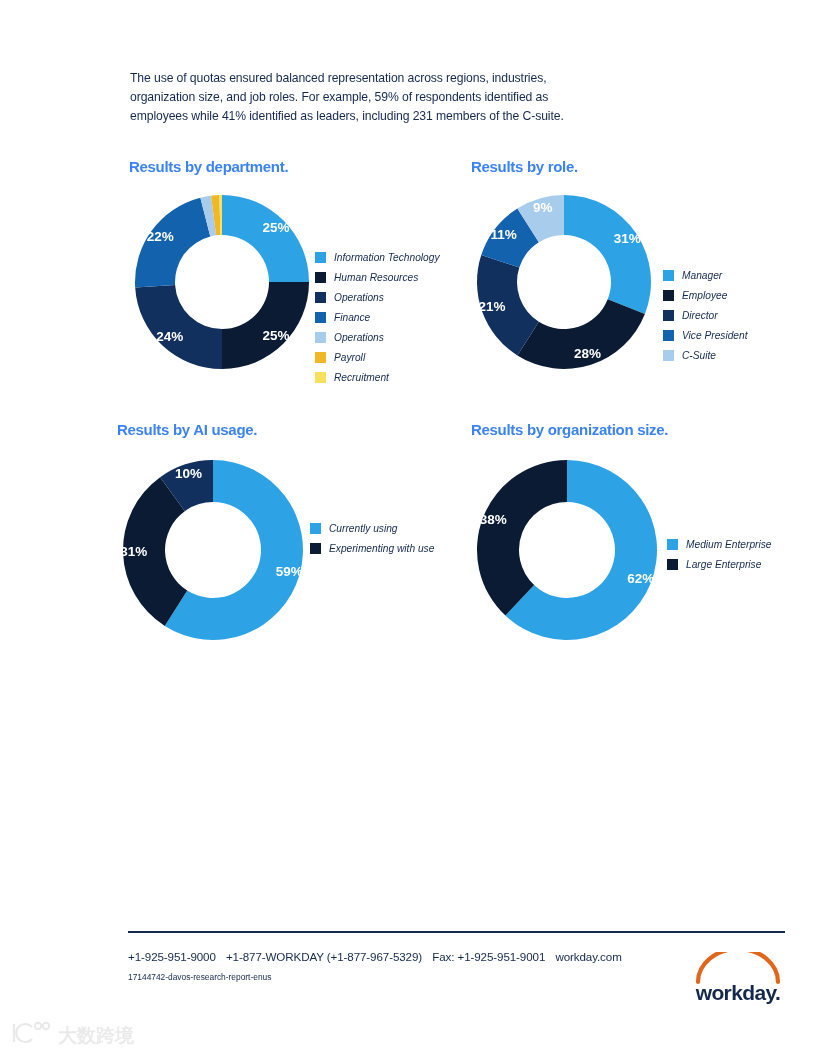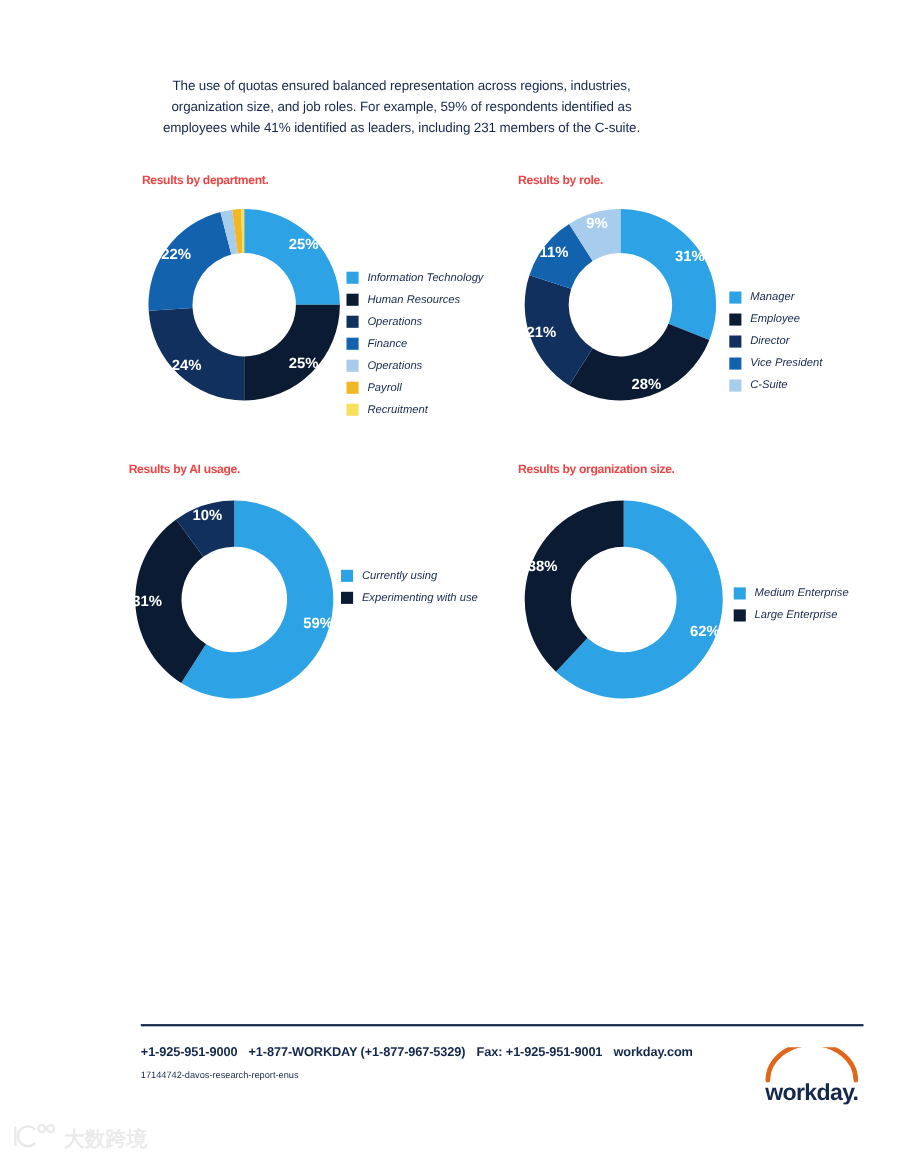--- a/index.html
+++ b/index.html
@@ -23,31 +23,30 @@
   
   .intro {
     position: absolute;
     left: 130px;
     top: 57px;
     width: 470px;
     font-size: 12.2px;
     line-height: 19px;
     color: #15294d;
     letter-spacing: -0.1px;
-    text-align: center;
   }
 
   
   .chart-block {
     position: absolute;
   }
   .chart-title {
-    font-size: 11px;
+    font-size: 15px;
     font-weight: bold;
-    color: #ef4444;
+    color: #3b82f6;
     letter-spacing: -0.3px;
     margin: 0;
     white-space: nowrap;
   }
   .chart-body {
     position: relative;
   }
   .donut-wrap {
     position: absolute;
     left: 0;
@@ -97,21 +96,21 @@
     background: #15294d;
   }
   .footer {
     position: absolute;
     left: 128px;
     top: 950px;
     width: 530px;
   }
   .footer-contact {
     font-size: 11.6px;
-    font-weight: bold;
+    font-weight: normal;
     color: #15294d;
     letter-spacing: -0.1px;
     margin-bottom: 1px;
   }
   .footer-contact .spacer { display: inline-block; width: 7px; }
   .footer-legal {
     font-size: 8.4px;
     line-height: 12.5px;
     color: #15294d;
     width: 518px;

